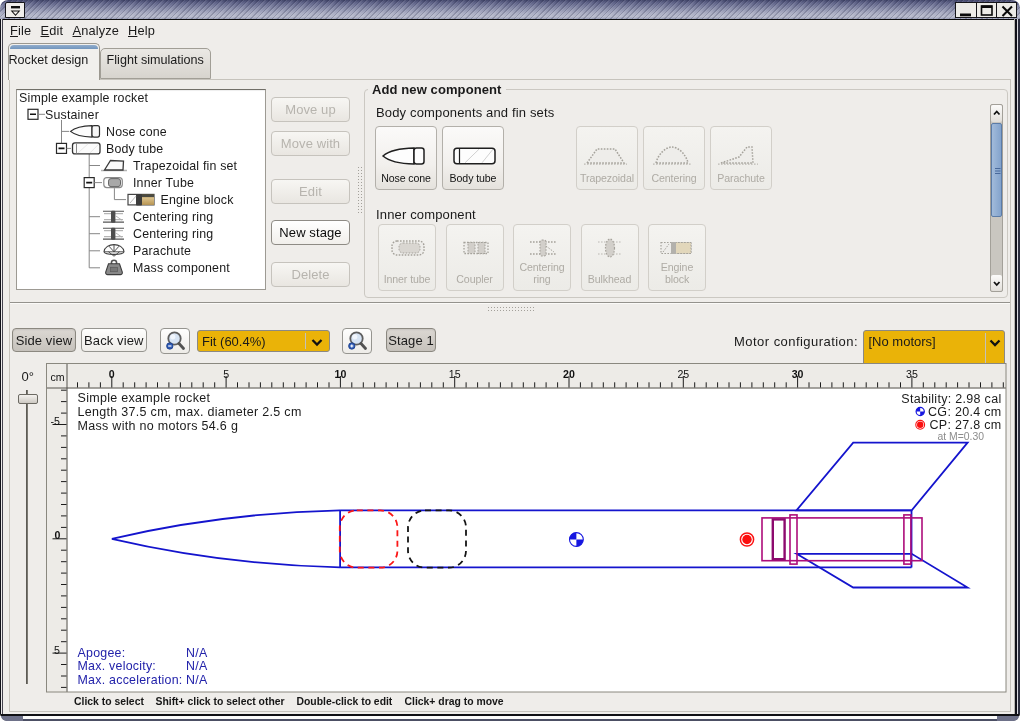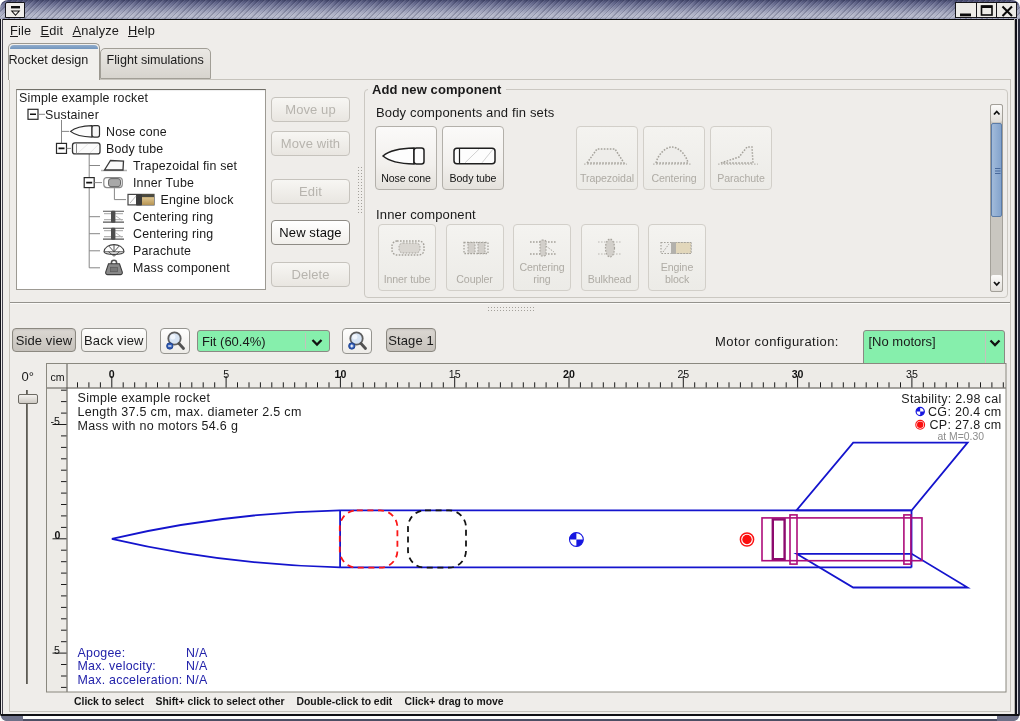--- a/index.html
+++ b/index.html
@@ -49,21 +49,21 @@
 .cbtn2{top:224px;width:58px;height:67px}
 .cbtn2 .lbl2{position:absolute;left:-5px;right:-5px;bottom:5px;font-size:10.6px;color:#aeaba4;line-height:11.5px;letter-spacing:-0.1px}
 
 #sbar{left:989.5px;top:104px;width:13.5px;height:188px;background:#c9c6c0;border:1px solid #a3a099;border-radius:2px}
 .sbtnbox{position:absolute;left:0;width:11.5px;height:16.5px;background:linear-gradient(180deg,#fcfbfa,#e2dfda);border-radius:2px}
 #sthumb{position:absolute;left:0;top:18px;width:11.5px;height:94px;background:linear-gradient(90deg,#a2bbda,#83a3cc);border:1px solid #5b7ca8;border-radius:2px}
 
 .tbtn{top:328px;height:24px;border-radius:4px;font-size:13px;text-align:center;letter-spacing:.1px}
 .tbtn.pressed{background:linear-gradient(180deg,#dcd8d3,#c6c2bc);border:1px solid #8b8880;box-shadow:inset 0 1px 2px rgba(0,0,0,.10)}
 .tbtn.raised{background:linear-gradient(180deg,#fefefd,#eeece8);border:1px solid #969590}
-.combo{background:#86efac;border:1px solid #8b8984;border-radius:3px}
+.combo{background:#eab308;border:1px solid #8b8984;border-radius:3px}
 
 #statusbar{left:0;top:696px;width:1020px;height:12px;font-size:10.4px;font-weight:bold;color:#161616}
 #statusbar span{position:absolute;white-space:pre}
 .dotsv{background-image:radial-gradient(circle,#a3a09a 0.8px,transparent 1px);background-size:3px 3px}
 </style></head>
 <body>
 <div id="win">
 
   <div class="abs" id="titlebar">
       <div class="hatch"></div>
@@ -296,21 +296,21 @@
   <div class="abs tbtn raised" style="left:341.5px;top:327.5px;width:30px;height:26px">
       <svg width="28" height="24" style="position:absolute;left:0;top:0">
         <circle cx="13.5" cy="9.5" r="6.2" fill="#d7e4f4" stroke="#5e5e5e" stroke-width="1.8"></circle>
         <circle cx="11.8" cy="7.8" r="2.6" fill="#f2f7fd" opacity="0.95"></circle>
         <path d="M18 14.5 L22.5 19.5" stroke="#525252" stroke-width="2.8" stroke-linecap="round"></path>
         <circle cx="8.8" cy="17" r="3.2" fill="#2f5bb5" stroke="#1b3c86" stroke-width="0.8"></circle>
         <path d="M7.2 17 H10.4 M8.8 15.4 V18.6" stroke="#fff" stroke-width="1.2"></path>
       </svg>
     </div>
   <div class="abs tbtn pressed" style="left:386px;width:50px;line-height:23px">Stage 1</div>
-  <div class="abs" style="left:715px;top:333.5px;width:143px;text-align:left;font-size:13px;letter-spacing:.45px;white-space:nowrap">Motor configuration:</div>
+  <div class="abs" style="left:715px;top:333.5px;width:143px;text-align:right;font-size:13px;letter-spacing:.45px;white-space:nowrap">Motor configuration:</div>
   <div class="abs combo" style="left:863px;top:329.5px;width:142px;height:40px">
     <span style="position:absolute;left:4.5px;top:3.5px;font-size:13px">[No motors]</span>
     <div style="position:absolute;right:18px;top:2px;bottom:2px;width:1px;background:#c4c1bb"></div>
     <svg width="18" height="21" style="position:absolute;right:0px;top:1px">
         <path d="M4.5 8.5 L9 13 L13.5 8.5" fill="none" stroke="#111" stroke-width="2.3"></path>
       </svg>
   </div>
 
   <div class="abs" style="left:21.5px;top:368.5px;font-size:13px">0°</div>
   <div class="abs" style="left:26.2px;top:390px;width:2px;height:294px;background:linear-gradient(90deg,#4e4c47,#8a8880)"></div>

